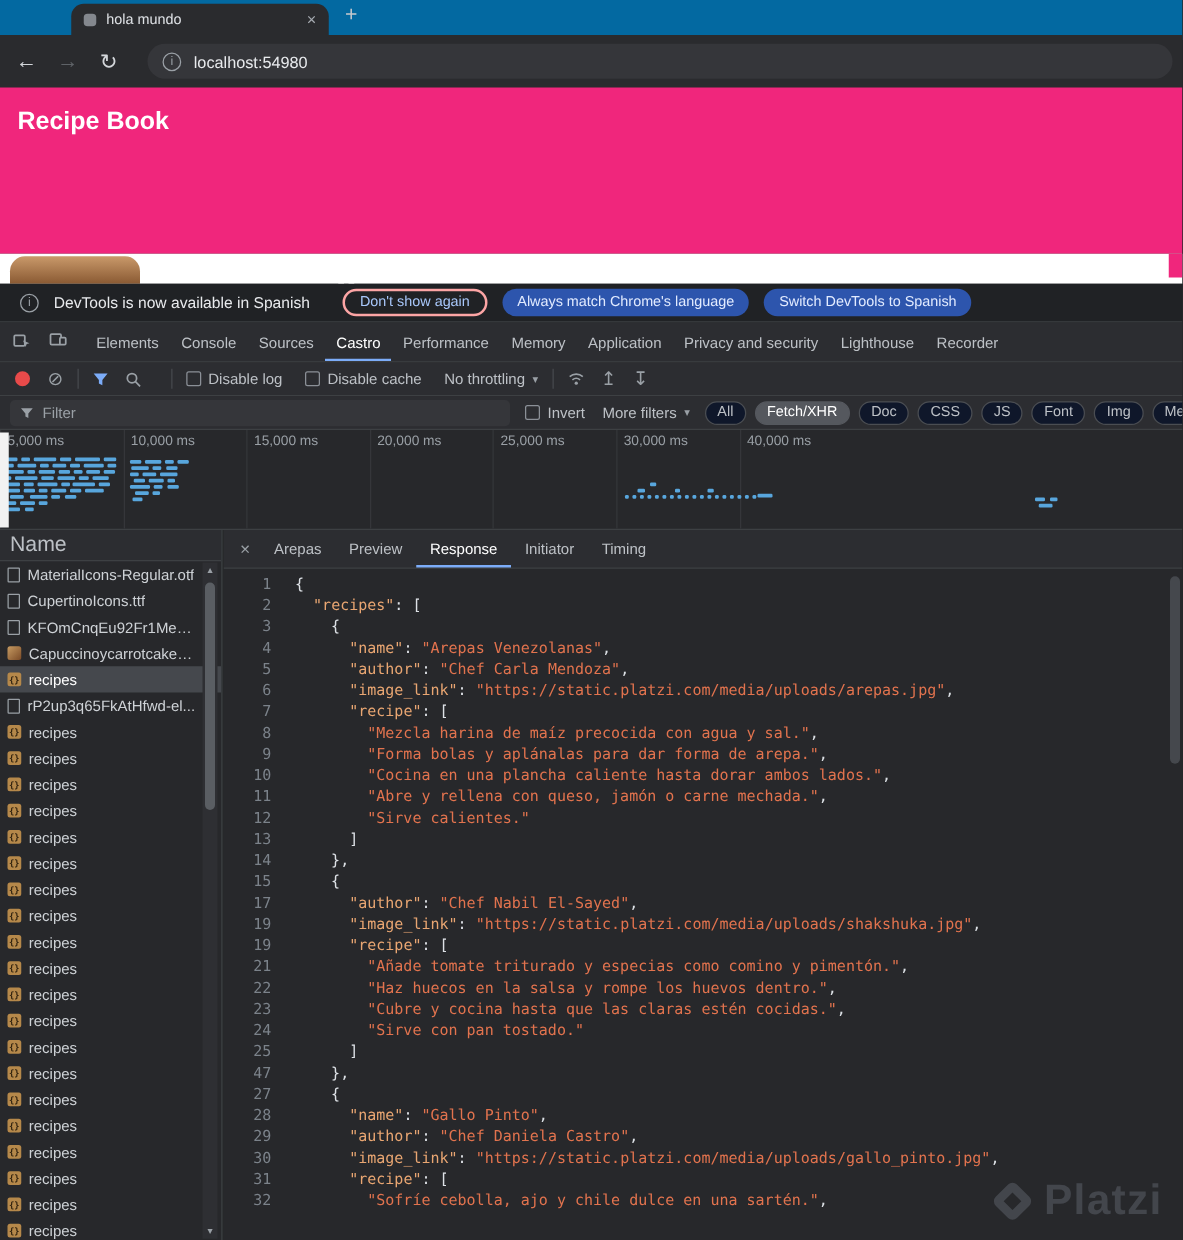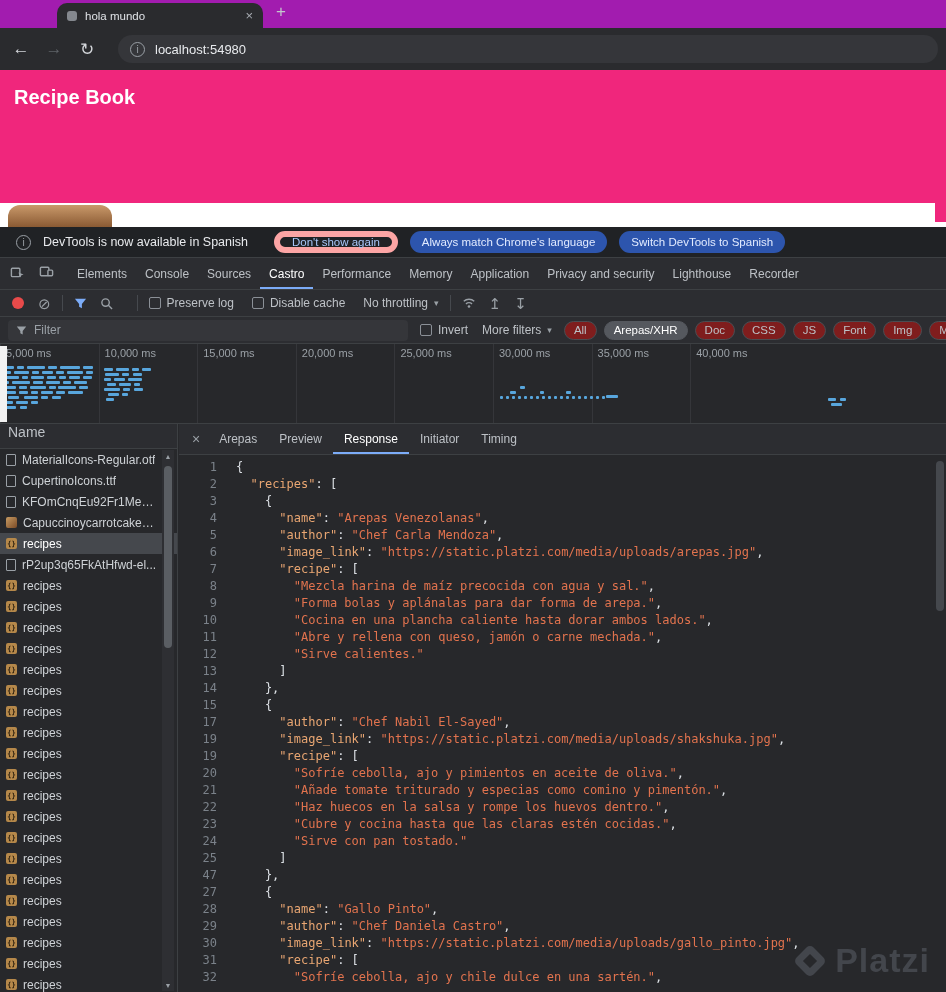--- a/index.html
+++ b/index.html
@@ -1,21 +1,21 @@
 <!DOCTYPE html>
 <html><head>
 <meta charset="utf-8">
 <style>
   *{margin:0;padding:0;box-sizing:border-box}
   html,body{width:946px;height:992px;overflow:hidden;background:#27282b;
     font-family:"Liberation Sans",sans-serif;-webkit-font-smoothing:antialiased}
   #screen{position:relative;width:946px;height:992px;overflow:hidden}
 
   
-  .tabstrip{position:absolute;top:0;left:0;width:100%;height:32px;background:#a21caf}
+  .tabstrip{position:absolute;top:0;left:0;width:100%;height:32px;background:#0369a1}
   .tab{position:absolute;left:57px;top:3px;width:206px;height:25px;background:#2a2b2e;
     border-radius:10px 10px 0 0;display:flex;align-items:center;padding:0 10px;gap:8px}
   .favicon{width:10px;height:10px;border-radius:3px;background:#84888e;flex:none}
   .tab-title{font-size:11.5px;color:#dfe2e6;flex:1;white-space:nowrap;overflow:hidden}
   .tab-close{color:#a6abb1;font-size:13px;cursor:default}
   .newtab{position:absolute;left:276px;top:2px;color:#c3c7cc;font-size:17px}
 
   .navbar{position:absolute;top:28px;left:0;width:100%;height:42px;background:#2a2b2e;
     display:flex;align-items:center}
   .navbtn{width:24px;text-align:center;margin-left:9px;font-size:17px;color:#d3d6da}
@@ -39,21 +39,21 @@
   .arch{position:absolute;left:8px;top:2px;width:104px;height:22px;
     border-radius:12px 12px 0 0;background:linear-gradient(#c9996a,#8a5a33)}
   .page-scroll{position:absolute;right:0;top:0;width:11px;height:19px;background:#f0267c}
 
   
   .infobar{position:absolute;top:227px;left:0;width:100%;height:31px;background:#202225;
     border-bottom:1px solid #3d4043;display:flex;align-items:center;padding-left:16px}
   .ib-msg{font-size:12.5px;color:#e8eaed;margin:0 26px 0 12px}
   .ib-btn{height:22px;border-radius:11px;font-size:11.5px;display:flex;align-items:center;
     padding:0 12px;margin-right:12px;white-space:nowrap}
-  .ib-ghost{border:6px solid #fca5a5;color:#a8c7fa}
+  .ib-ghost{border:2px solid #fca5a5;color:#a8c7fa}
   .ib-fill{background:#2d55ad;color:#e2ebff}
 
   .dtabs{position:absolute;top:258px;left:0;width:100%;height:32px;background:#2c2d31;
     border-bottom:1px solid #3d4043;display:flex;align-items:center}
   .dt-icons{display:flex;align-items:center;gap:14px;padding:0 10px 0 10px;margin-right:4px}
   .dt-tab{height:100%;display:flex;align-items:center;padding:0 9px;font-size:12px;color:#bdc1c6}
   .dt-tab.active{color:#fff;box-shadow:inset 0 -2px 0 #7cacf8}
 
   .nettb{position:absolute;top:290px;left:0;width:100%;height:27px;background:#2c2d31;
     border-bottom:1px solid #3d4043;display:flex;align-items:center;padding-left:12px}
@@ -65,38 +65,38 @@
   .throttle{display:flex;align-items:center;gap:6px;font-size:12px;color:#bdc1c6}
   .caret{font-size:9px;color:#9aa0a6}
   .tool-ic{display:flex;align-items:center;margin-right:13px}
 
   .filterrow{position:absolute;top:317px;left:0;width:100%;height:27px;background:#2c2d31;
     border-bottom:1px solid #3d4043;display:flex;align-items:center;padding-left:8px;gap:12px;overflow:hidden}
   .filter-pill{width:400px;height:21px;border-radius:4px;background:#35363a;display:flex;
     align-items:center;padding:0 8px;gap:7px;color:#9aa0a6;font-size:12px;flex:none}
   .morefilters{display:flex;align-items:center;gap:6px;font-size:12px;color:#bdc1c6;white-space:nowrap}
   .chips{display:flex;gap:7px;margin-left:0;flex:none}
-  .chip{height:19px;padding:0 9px;border-radius:10px;background:#7f1d1d;border:1px solid #4a4d52;
+  .chip{height:19px;padding:0 9px;border-radius:10px;background:#0f172a;border:1px solid #4a4d52;
     color:#bdc1c6;font-size:11.5px;display:flex;align-items:center;white-space:nowrap}
   .chip.active{background:#55585e;border-color:#55585e;color:#fff}
 
   .overview{position:absolute;top:344px;left:0;width:100%;height:80px;background:#27282b;
     border-bottom:1px solid #3d4043;overflow:hidden}
   .ruler{display:flex;height:100%}
   .tick{flex:none;width:98.6px;height:100%;border-left:1px solid #35363a;
     padding:3px 0 0 5px;font-size:11px;color:#9aa0a6;white-space:nowrap}
   .ov-marks{position:absolute;inset:0}
   .mark{position:absolute;height:3px;border-radius:1px;background:#58a6dd}
   .white-sliver{position:absolute;left:0;top:2px;width:7px;height:76px;background:#f2f2f2}
 
   .main{position:absolute;top:424px;left:0;right:0;bottom:0}
   .sidebar{position:absolute;left:0;top:0;width:178px;height:100%;background:#27282b;
     border-right:1px solid #3d4043;overflow:hidden}
-  .sb-header{height:25px;border-bottom:1px solid #3d4043;display:flex;align-items:flex-start;
-    padding-left:8px;font-size:14px;color:#bdc1c6;background:#2c2d31}
+  .sb-header{height:25px;border-bottom:1px solid #3d4043;display:flex;align-items:center;
+    padding-left:8px;font-size:17px;color:#bdc1c6;background:#2c2d31}
   .req-row{height:21px;display:flex;align-items:center;gap:6px;padding:0 20px 0 6px;
     font-size:12px;color:#ced2d6}
   .req-row.selected{background:#45484d;color:#fff}
   .req-label{white-space:nowrap;overflow:hidden;text-overflow:ellipsis}
   .ic-font{width:10px;height:12px;border:1px solid #9aa0a6;border-radius:1px;flex:none}
   .ic-img{width:11px;height:11px;border-radius:2px;flex:none;
     background:linear-gradient(135deg,#c79b62,#7a4a26)}
   .ic-xhr{width:11px;height:11px;border-radius:2px;background:#b5884a;color:#2c1f0d;flex:none;
     font:700 7px "DejaVu Sans Mono",monospace;display:flex;align-items:center;justify-content:center}
   .side-scroll{position:absolute;right:3px;top:26px;bottom:1px;width:12px;background:#2e2f33}
@@ -214,21 +214,21 @@
     </span>
     <span class="tool-ic">
       <svg width="13" height="13" viewBox="0 0 14 14" fill="none" stroke="#9aa0a6" stroke-width="1.5">
           <circle cx="6" cy="6" r="4"></circle>
           <path d="M9 9l4 4"></path>
         </svg>
     </span>
     <span class="vdiv"></span>
     <span class="chk">
       <span class="box"></span>
-      <span>Preserve log</span>
+      <span>Disable log</span>
     </span>
     <span class="chk">
       <span class="box"></span>
       <span>Disable cache</span>
     </span>
     <span class="throttle">
       <span>No throttling</span>
       <span class="caret">▾</span>
     </span>
     <span class="vdiv"></span>
@@ -252,39 +252,38 @@
     <span class="chk" style="margin-right:2px">
       <span class="box"></span>
       <span>Invert</span>
     </span>
     <span class="morefilters">
       <span>More filters</span>
       <span class="caret">▾</span>
     </span>
     <div class="chips">
         <div class="chip">All</div>
-        <div class="chip active">Arepas/XHR</div>
+        <div class="chip active">Fetch/XHR</div>
         <div class="chip">Doc</div>
         <div class="chip">CSS</div>
         <div class="chip">JS</div>
         <div class="chip">Font</div>
         <div class="chip">Img</div>
         <div class="chip">Media</div>
       </div>
   </div>
 
   <div class="overview">
     <div class="ruler">
         <div class="tick">5,000 ms</div>
         <div class="tick">10,000 ms</div>
         <div class="tick">15,000 ms</div>
         <div class="tick">20,000 ms</div>
         <div class="tick">25,000 ms</div>
         <div class="tick">30,000 ms</div>
-        <div class="tick">35,000 ms</div>
         <div class="tick">40,000 ms</div>
       </div>
     <div class="ov-marks">
         <div class="mark" style="left: 2px; top: 22px; width: 12px;"></div>
         <div class="mark" style="left: 17px; top: 22px; width: 7px;"></div>
         <div class="mark" style="left: 27px; top: 22px; width: 18px;"></div>
         <div class="mark" style="left: 48px; top: 22px; width: 9px;"></div>
         <div class="mark" style="left: 60px; top: 22px; width: 20px;"></div>
         <div class="mark" style="left: 83px; top: 22px; width: 10px;"></div>
         <div class="mark" style="left: 2px; top: 27px; width: 9px;"></div>
@@ -574,24 +573,20 @@
           </div>
           <div class="code-line">
             <div class="ln">19</div>
             <div class="lc">      <span class="tok-key">"image_link"</span>: <span class="tok-str">"https://static.platzi.com/media/uploads/shakshuka.jpg"</span>,</div>
           </div>
           <div class="code-line">
             <div class="ln">19</div>
             <div class="lc">      <span class="tok-key">"recipe"</span>: [</div>
           </div>
           <div class="code-line">
-            <div class="ln">20</div>
-            <div class="lc">        <span class="tok-str">"Sofríe cebolla, ajo y pimientos en aceite de oliva."</span>,</div>
-          </div>
-          <div class="code-line">
             <div class="ln">21</div>
             <div class="lc">        <span class="tok-str">"Añade tomate triturado y especias como comino y pimentón."</span>,</div>
           </div>
           <div class="code-line">
             <div class="ln">22</div>
             <div class="lc">        <span class="tok-str">"Haz huecos en la salsa y rompe los huevos dentro."</span>,</div>
           </div>
           <div class="code-line">
             <div class="ln">23</div>
             <div class="lc">        <span class="tok-str">"Cubre y cocina hasta que las claras estén cocidas."</span>,</div>

